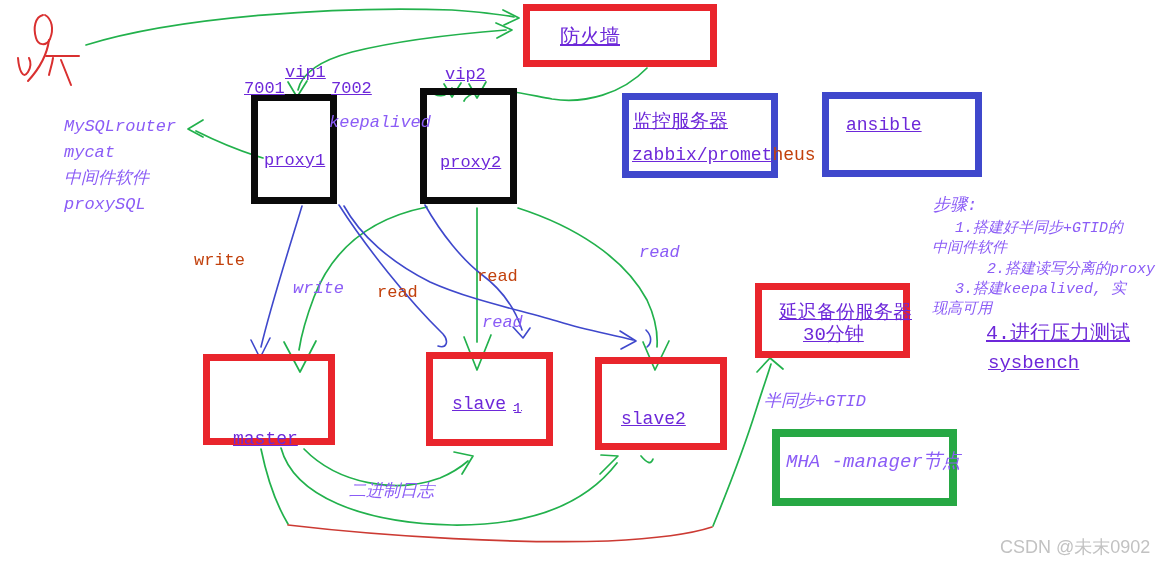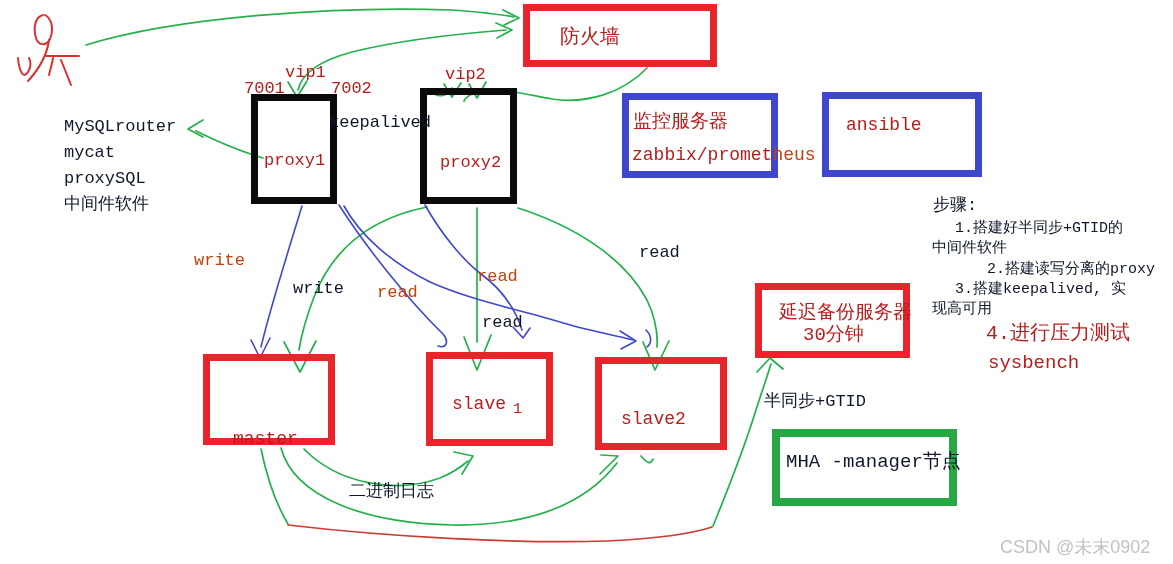--- a/index.html
+++ b/index.html
@@ -1,21 +1,21 @@
 <!DOCTYPE html>
 <html><head>
 <meta charset="utf-8">
 <style>
   html,body{margin:0;padding:0;background:#fff;}
   .canvas{position:relative;width:1173px;height:564px;background:#ffffff;overflow:hidden;
           font-family:"Liberation Mono","DejaVu Sans Mono",monospace;}
   .canvas svg.strokes{position:absolute;left:0;top:0;z-index:1;}
   .txt{position:absolute;white-space:nowrap;z-index:3;line-height:1.15;}
-  .red-t{color:#b91c1c;}
-  .green-t{color:#0f172a;}
+  .red-t{color:#6d28d9;text-decoration:underline;}
+  .green-t{color:#8b5cf6;font-style:italic;}
   .blue-t{color:#c2410c;}
   .box{position:absolute;z-index:2;background:transparent;box-sizing:border-box;}
   .box.black{border:7px solid #0a0a0a;}
   .box.redb{border:7px solid #e9252c;}
   .box.blueb{border:7px solid #3f48cc;}
   .box.greenb{border:8px solid #27a844;}
   .wm{color:#c2c2c2;font-family:"Liberation Sans","DejaVu Sans",sans-serif;}
   .sub1{font-size:15px;position:relative;top:4px;margin-left:7px;}
 </style>
 </head>
@@ -115,22 +115,22 @@
 
   <div class="txt red-t" style="left:244px;top:79px;font-size:17px;">7001</div>
   <div class="txt red-t" style="left:285px;top:63px;font-size:17px;">vip1</div>
   <div class="txt red-t" style="left:331px;top:79px;font-size:17px;">7002</div>
   <div class="txt red-t" style="left:445px;top:65px;font-size:17px;">vip2</div>
   <div class="txt green-t" style="left:329px;top:113px;font-size:17px;">keepalived</div>
 
   <div class="txt green-t" style="left:64px;top:114px;font-size:17px;line-height:26px;">
     <div>MySQLrouter</div>
     <div>mycat</div>
+    <div>中间件软件</div>
     <div>proxySQL</div>
-    <div>中间件软件</div>
   </div>
 
   <div class="txt blue-t" style="left:194px;top:251px;font-size:17px;">write</div>
   <div class="txt green-t" style="left:293px;top:279px;font-size:17px;">write</div>
   <div class="txt blue-t" style="left:377px;top:283px;font-size:17px;">read</div>
   <div class="txt blue-t" style="left:477px;top:267px;font-size:17px;">read</div>
   <div class="txt green-t" style="left:482px;top:313px;font-size:17px;">read</div>
   <div class="txt green-t" style="left:639px;top:243px;font-size:17px;">read</div>
 
   <div class="txt green-t" style="left:349px;top:482px;font-size:17px;">二进制日志</div>

